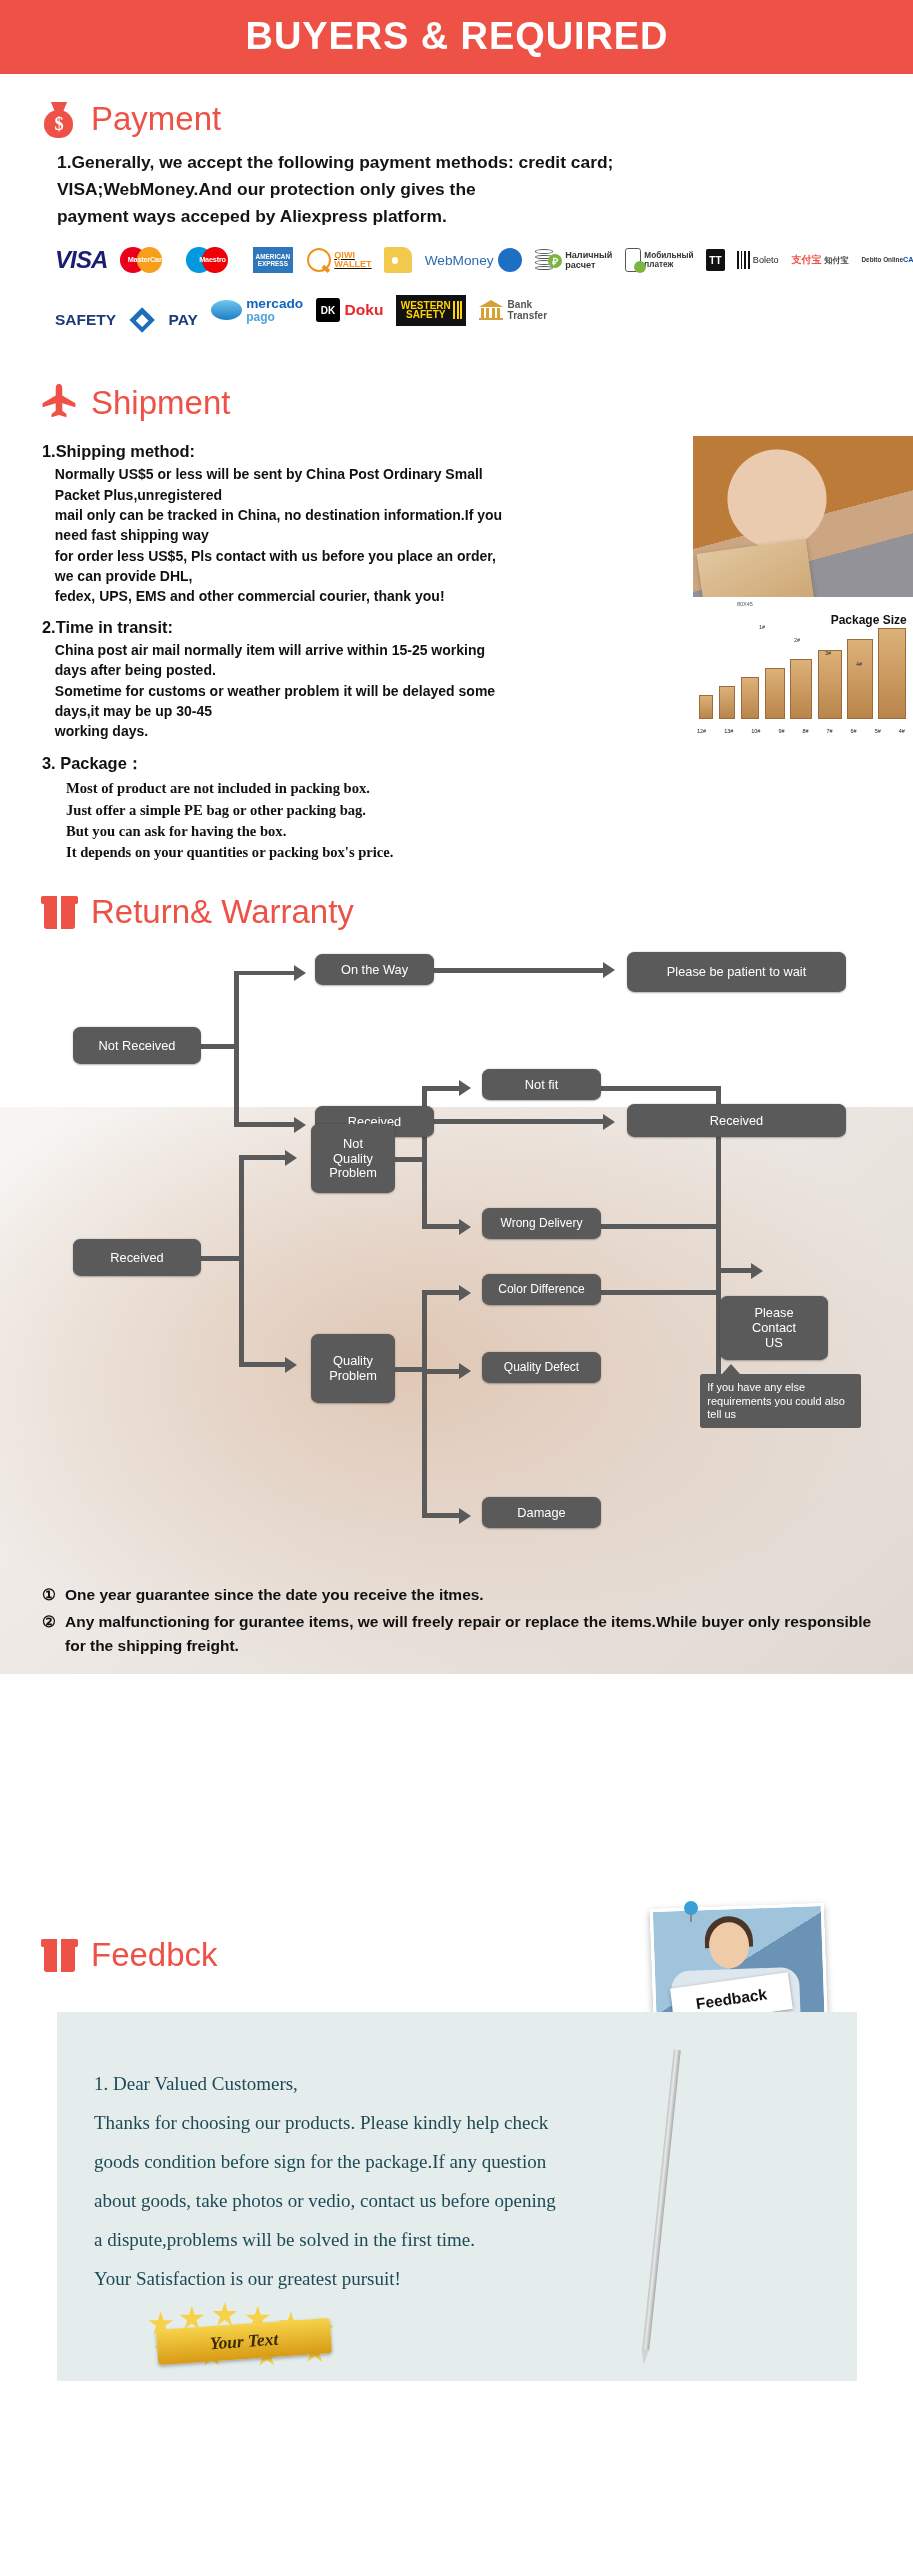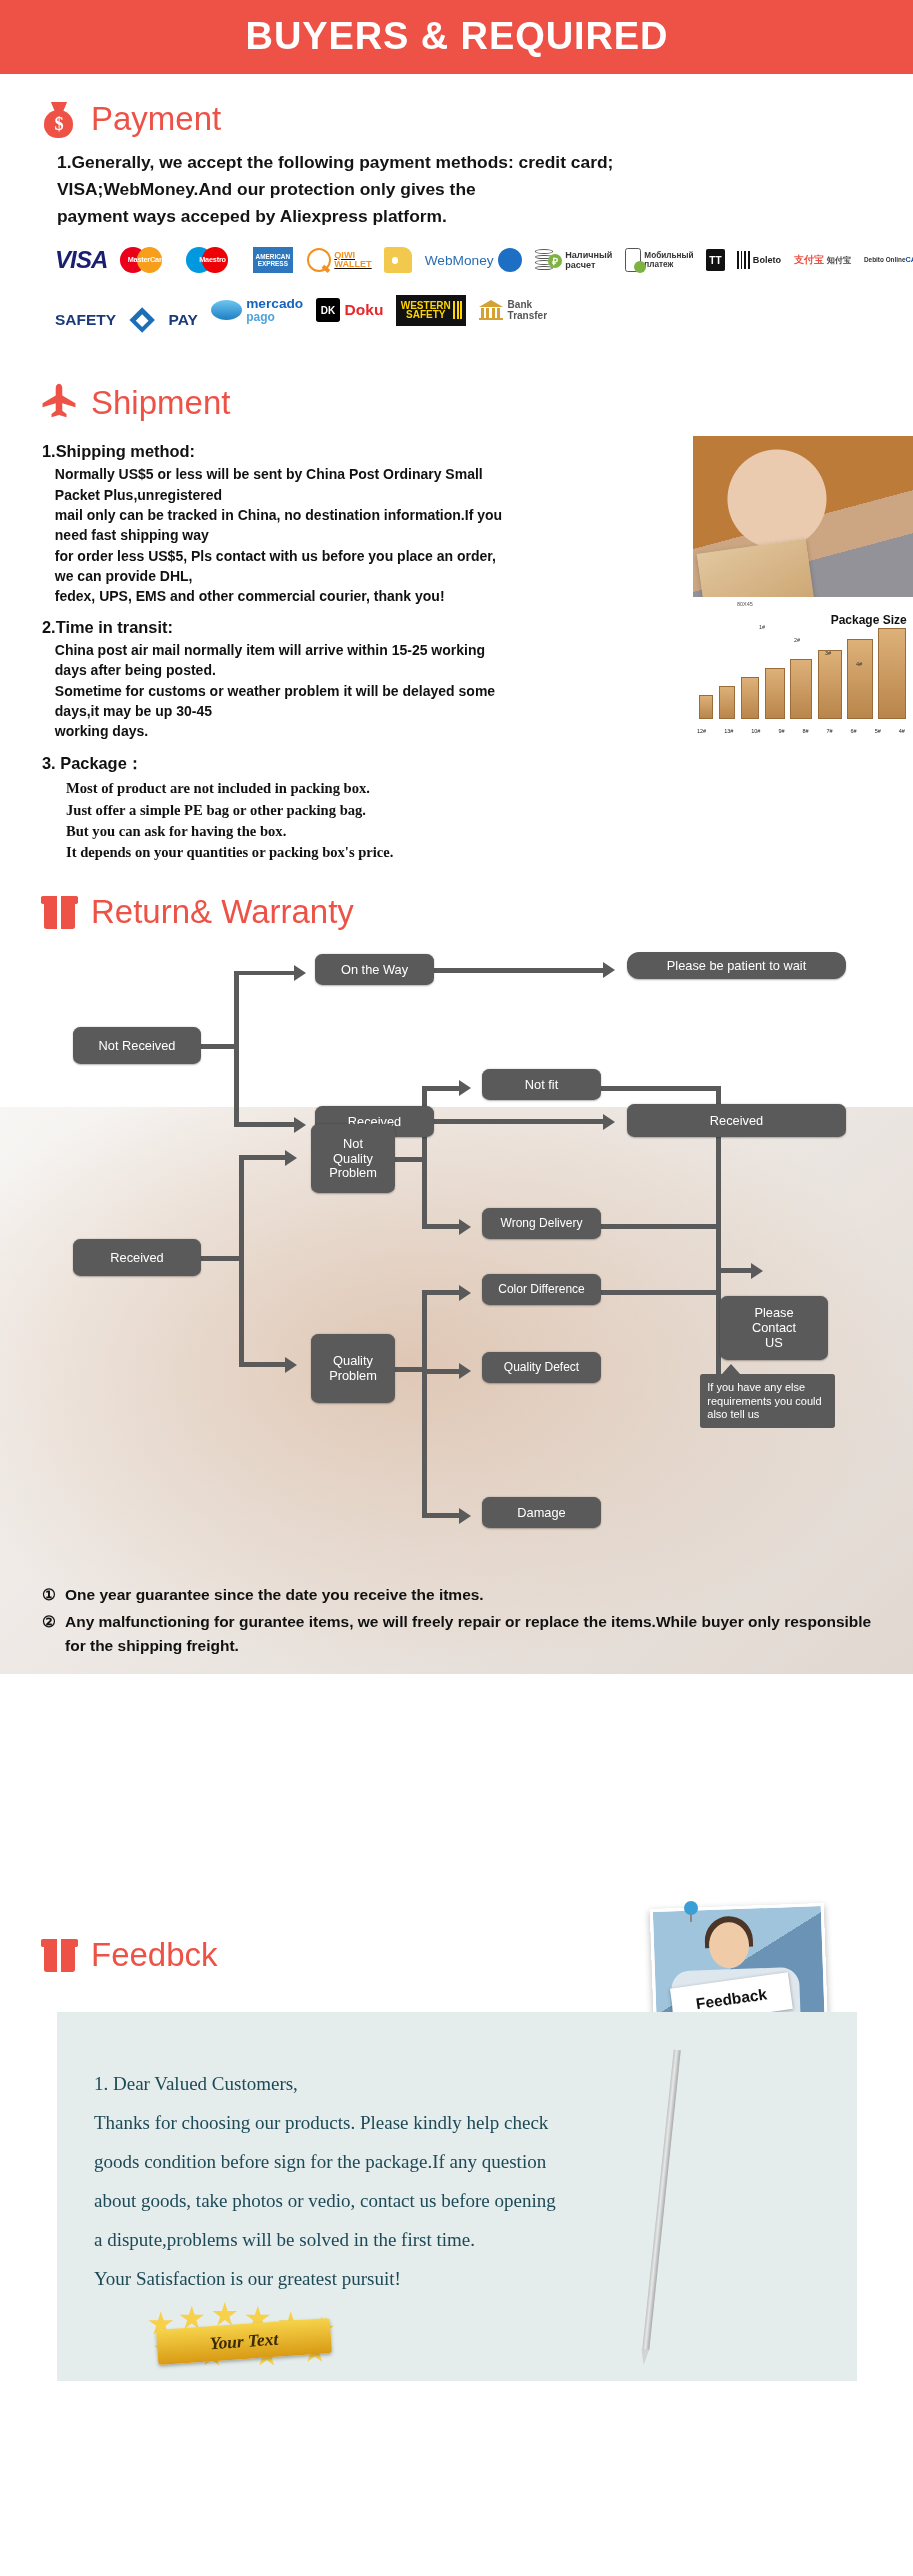--- a/index.html
+++ b/index.html
@@ -133,21 +133,21 @@
   .lg-mob { display:flex; align-items:center; gap:3.7px; }
   .lg-mob .ph { width:15.5px; height:24px; border:1.8px solid #555; border-radius:2.7px; position:relative; background:#fff; }
   .lg-mob .ph:after { content:""; position:absolute; right:-6.4px; bottom:-1.8px; width:12px; height:12px;
                       border-radius:50%; background:#7cb342; }
   .lg-mob .t { color:#333; font-size:8.2px; line-height:1.1; text-align:left; }
   .lg-tt { width:18.3px; height:22px; background:#111; color:#fff; font-size:10px; font-weight:bold;
            display:flex; align-items:center; justify-content:center; border-radius:1.8px; }
   .lg-boleto { display:flex; align-items:center; gap:2.7px; }
   .lg-boleto .bars { width:12.8px; height:18.3px;
      background:repeating-linear-gradient(90deg,#111 0 1.8px,#fff 1.8px 3.7px); }
-  .lg-boleto .t { color:#222; font-size:9.1px; font-weight:bold; }
+  .lg-boleto .t { color:#222; font-size:9.1px; font-weight:normal; }
   .lg-ali { display:flex; align-items:center; gap:2.7px; }
   .lg-ali .t { color:#ee5145; font-size:10px; font-weight:bold; }
   .lg-ali .cn { color:#444; font-size:8.2px; }
   .lg-debito { text-align:center; line-height:1.05; }
   .lg-debito .a { font-size:6.4px; color:#333; }
   .lg-debito .b { display:block; font-size:7.3px; color:#0a4fa0; font-weight:bold; }
   .lg-safety { display:flex; align-items:center; gap:17px; color:#1b3a7a; font-size:15.5px; font-weight:bold;margin-top:20px; }
   .lg-safety .dia { width:18.3px; height:18.3px; background:#1b6fb8; transform:rotate(45deg); position:relative; }
   .lg-safety .dia:after { content:""; position:absolute; left:4.6px; top:4.6px; width:9.1px; height:9.1px; background:#fff; transform:rotate(0deg); }
   .lg-mercado { display:flex; align-items:center; gap:4.6px; }
@@ -522,21 +522,21 @@
     <div class="farrow" style="left:294px; top:174px;"></div>
 
     <div class="fbox" style="left:315px; top:11px; width:119px; height:31px;">On the Way</div>
     <div class="fbox" style="left:315px; top:163px; width:119px; height:31px;">Received</div>
 
     <div class="fline" style="left:434px; top:25px; width:174px; height:4.6px;"></div>
     <div class="farrow" style="left:603px; top:19px;"></div>
     <div class="fline" style="left:434px; top:176px; width:174px; height:4.6px;"></div>
     <div class="farrow" style="left:603px; top:171px;"></div>
 
-    <div class="fbox" style="left:627px; top:9.1px; width:219px; height:27px;border-radius:12px;">Please be patient to wait</div>
+    <div class="fbox" style="left:627px; top:9.1px; width:219px; height:40px;">Please be patient to wait</div>
     <div class="fbox" style="left:627px; top:161px; width:219px; height:33px;">Received</div>
 
     <div class="fbox" style="left:73px; top:296px; width:128px; height:37px;">Received</div>
 
     <div class="fline" style="left:201px; top:313px; width:42px; height:4.6px;"></div>
     <div class="fline" style="left:239px; top:212px; width:4.6px; height:212px;"></div>
     <div class="fline" style="left:239px; top:212px; width:49px; height:4.6px;"></div>
     <div class="farrow" style="left:285px; top:207px;"></div>
     <div class="fline" style="left:239px; top:419px; width:49px; height:4.6px;"></div>
     <div class="farrow" style="left:285px; top:414px;"></div>
@@ -581,21 +581,21 @@
     <div class="fline" style="left:601px; top:347px; width:119px; height:4.6px;"></div>
     <div class="fline" style="left:720px; top:325px; width:35px; height:4.6px;"></div>
     <div class="farrow" style="left:751px; top:320px;"></div>
 
     <div class="fbox" style="left:720px; top:353px; width:108px; height:64px; flex-direction:column;">
       <span>Please</span>
       <span>Contact</span>
       <span>US</span>
     </div>
 
-    <div class="callout" style="left:700px; top:431px; width:135px;">If you have any else requirements you could also tell us</div>
+    <div class="callout" style="left:700px; top:431px; width:161px;">If you have any else requirements you could also tell us</div>
 
     <div class="guar" style="position:absolute; left:0; right:0; top:640px;">
       <div class="row">
         <span class="num">①</span>
         <span>One year guarantee since the date you receive the itmes.</span>
       </div>
       <div class="row">
         <span class="num">②</span>
         <span>Any malfunctioning for gurantee items, we will freely repair or replace the items.While buyer only responsible for the shipping freight.</span>
       </div>

